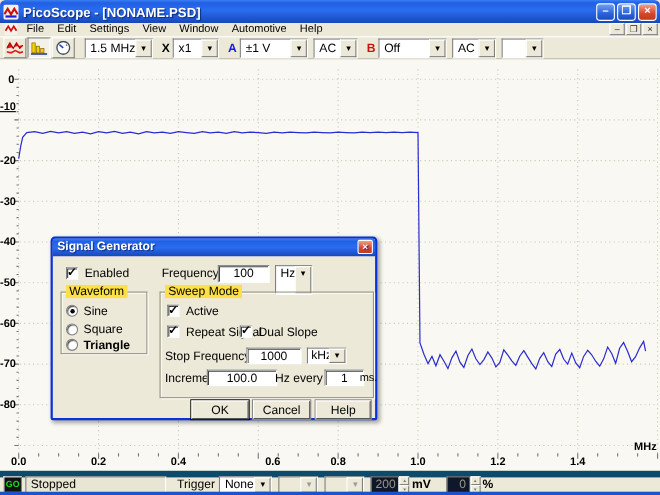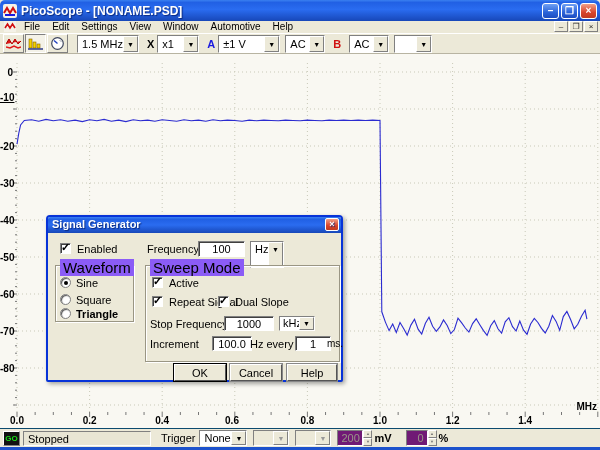--- a/index.html
+++ b/index.html
@@ -63,37 +63,37 @@
   .dlg-body { position:absolute; left:0; top:16px; right:0; bottom:0; }
   .dctl { position:absolute; white-space:nowrap; }
   .chk { width:11px; height:11px; background:#fff; border:1px solid; border-color:#808080 #fff #fff #808080;
     box-shadow:inset 1px 1px 0 #404040; position:absolute; }
   .chk.checked::after { content:"✓"; position:absolute; left:0px; top:-3px; font-size:11px; font-weight:bold; }
   .radio { width:11px; height:11px; border-radius:50%; background:#fff; border:1px solid #808080;
     box-shadow:inset 1px 1px 1px #555; position:absolute; }
   .radio.selected::after { content:""; position:absolute; left:3px; top:3px; width:4px; height:4px;
     border-radius:50%; background:#000; }
   .group { position:absolute; border:1px solid #9a9684; box-shadow:1px 1px 0 #fff, inset 1px 1px 0 #fff; }
-  .glegend { position:absolute; background:#8b5cf6; padding:0 3px; font-size:15px; }
+  .glegend { position:absolute; background:#fde047; padding:0 3px; font-size:11px; }
   .tinput { position:absolute; background:#fff; border:1px solid; border-color:#808080 #fff #fff #808080;
     box-shadow:inset 1px 1px 0 #404040; text-align:center; padding-top:1px; font-size:11px; }
   .btn3d { position:absolute; height:17px; background:#ECE9D8; border:1px solid; text-align:center;
     border-color:#fff #555 #555 #fff; box-shadow:0 0 0 1px #888; padding-top:2px; font-size:11px; }
   .btn3d.default { box-shadow:0 0 0 1px #000; }
 
   
   .statusbar { position:absolute; left:0; top:428px; width:600px; height:19px; background:#ECE9D8;
-    border-top:1px solid #0c4a6e; display:flex; align-items:center; padding-left:3px; }
+    border-top:6px solid #0c4a6e; display:flex; align-items:center; padding-left:3px; }
   .gobtn { width:17px; height:15px; background:#111; border:1px solid; border-color:#fff #808080 #808080 #fff;
     color:#18e018; font-size:8px; font-weight:bold; text-align:center; line-height:13px; }
   .stfield { width:128px; height:15px; margin-left:3px; background:#E8E5D4; border:1px solid;
     border-color:#808080 #fff #fff #808080; padding:1px 4px; }
   .slabel { margin:0 4px 0 10px; }
   .spin { display:flex; height:16px; margin-left:6px; }
-  .spin .sfield { width:26px; background:#701a75; border:1px solid; border-color:#808080 #fff #fff #808080;
+  .spin .sfield { width:26px; background:#0f172a; border:1px solid; border-color:#808080 #fff #fff #808080;
     color:#9a9688; text-align:right; padding:1px 3px; }
   .spin .arrows { display:flex; flex-direction:column; width:9px; }
   .spin .arrows div { flex:1; background:#ECE9D8; border:1px solid; border-color:#fff #808080 #808080 #fff;
     font-size:4px; line-height:5px; text-align:center; color:#777; }
   .bottomedge { position:absolute; left:0; top:447px; width:600px; height:3px; background:#1c52cc; }
 </style>
 </head>
 <body>
 
 <div class="window">
@@ -165,20 +165,24 @@
     <span class="tlabel a">A</span>
     <div class="combo" style="width:62px">
       <span class="field">±1 V</span>
       <span class="cbtn">▼</span>
     </div>
     <div class="combo" style="width:40px;margin-left:5px">
       <span class="field">AC</span>
       <span class="cbtn">▼</span>
     </div>
     <span class="tlabel b">B</span>
+    <div class="combo" style="width:62px">
+      <span class="field">Off</span>
+      <span class="cbtn">▼</span>
+    </div>
     <div class="combo" style="width:40px;margin-left:5px">
       <span class="field">AC</span>
       <span class="cbtn">▼</span>
     </div>
     <div class="combo" style="width:38px;margin-left:5px">
       <span class="field"></span>
       <span class="cbtn">▼</span>
     </div>
   </div>
 
@@ -290,21 +294,21 @@
         <div class="ylab" style="top: 87px;">-20</div>
         <div class="ylab" style="top: 124px;">-30</div>
         <div class="ylab" style="top: 161px;">-40</div>
         <div class="ylab" style="top: 198px;">-50</div>
         <div class="ylab" style="top: 235px;">-60</div>
         <div class="ylab" style="top: 272px;">-70</div>
         <div class="ylab" style="top: 309px;">-80</div>
         <div class="xlab" style="left: 4px;">0.0</div>
         <div class="xlab" style="left: 76.6px;">0.2</div>
         <div class="xlab" style="left: 149.2px;">0.4</div>
-        <div class="xlab" style="left: 219px;">0.6</div>
+        <div class="xlab" style="left: 235px;">0.6</div>
         <div class="xlab" style="left: 294.4px;">0.8</div>
         <div class="xlab" style="left: 367px;">1.0</div>
         <div class="xlab" style="left: 439.6px;">1.2</div>
         <div class="xlab" style="left: 512.2px;">1.4</div>
       </div>
     <div class="unitlab">MHz</div>
   </div>
 
   <div class="dialog">
     <div class="dlg-title">
@@ -340,21 +344,21 @@
       <span class="dctl" style="left:121px;top:63px">Repeat Signal</span>
       <div class="chk checked" style="left:170px;top:63px"></div>
       <span class="dctl" style="left:187px;top:63px">Dual Slope</span>
       <span class="dctl" style="left:102px;top:85px">Stop Frequency (Hz):</span>
       <div class="tinput" style="left:176px;top:83px;width:50px;height:15px">1000</div>
       <div class="combo" style="position:absolute;left:231px;top:83px;width:36px;height:15px">
         <span class="field" style="padding:0 0 0 3px">kHz</span>
         <span class="cbtn" style="line-height:12px">▼</span>
       </div>
       <span class="dctl" style="left:102px;top:105px">Increment</span>
-      <div class="tinput" style="left:164px;top:103px;width:40px;height:15px">100.0</div>
+      <div class="tinput" style="left:140px;top:103px;width:64px;height:15px">100.0</div>
       <span class="dctl" style="left:202px;top:105px">Hz every</span>
       <div class="tinput" style="left:247px;top:103px;width:36px;height:15px">1</div>
       <span class="dctl" style="left:279px;top:105px;font-size:10px">ms.</span>
 
       <div class="btn3d default" style="left:126px;top:131px;width:52px">OK</div>
       <div class="btn3d" style="left:182px;top:131px;width:52px">Cancel</div>
       <div class="btn3d" style="left:239px;top:131px;width:50px">Help</div>
     </div>
   </div>
 

